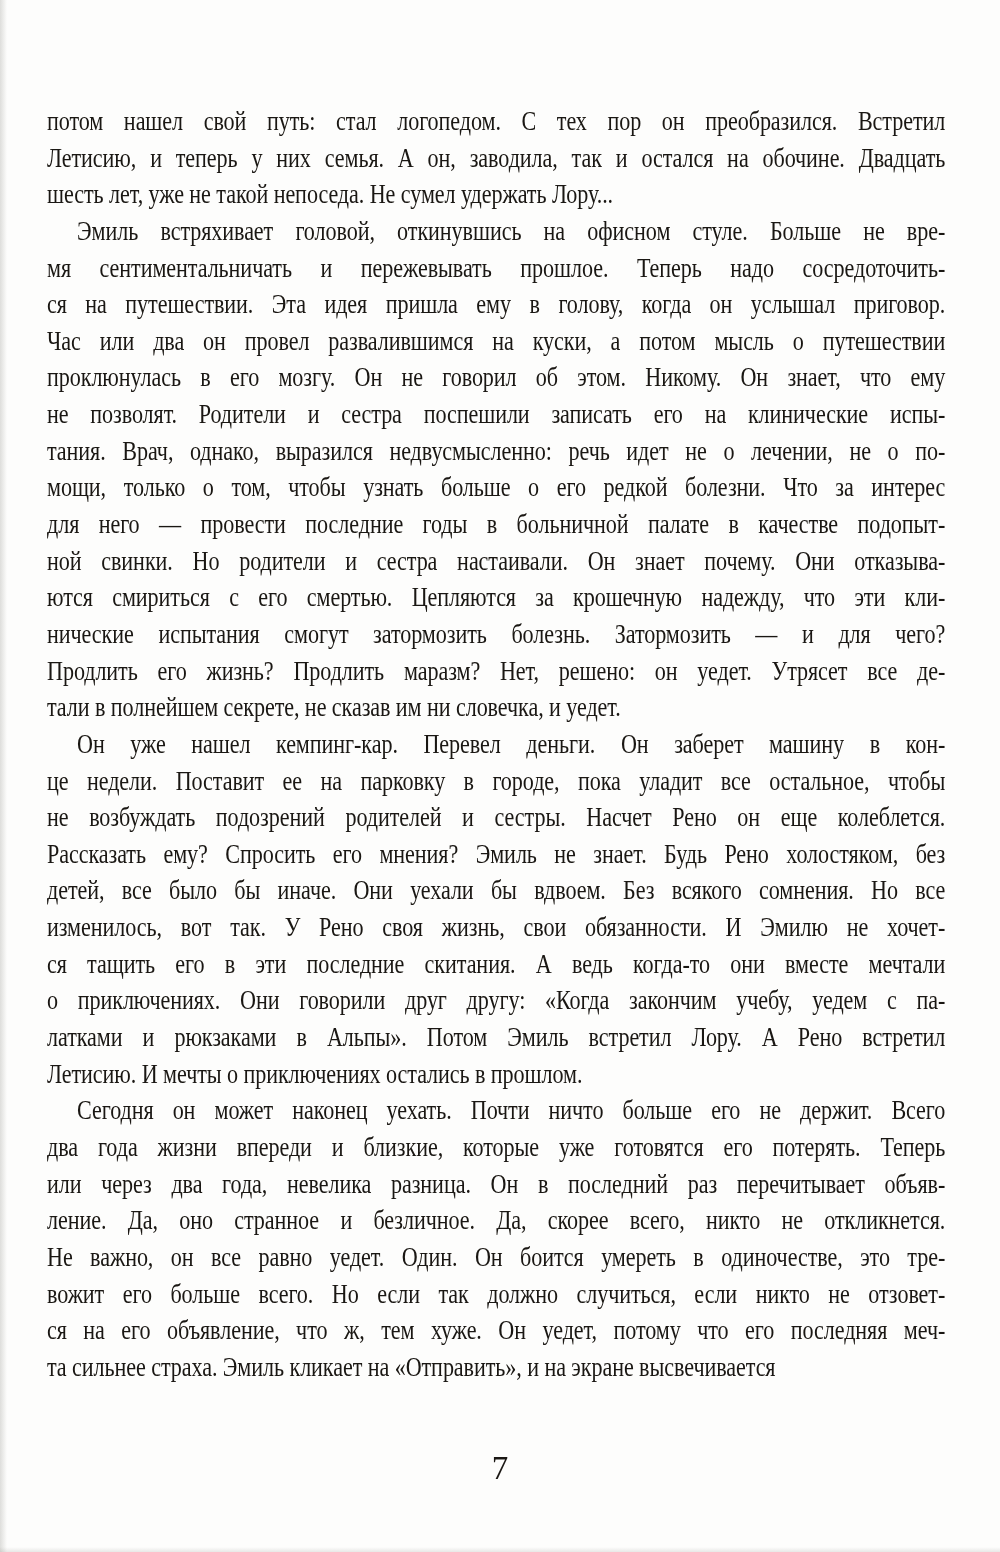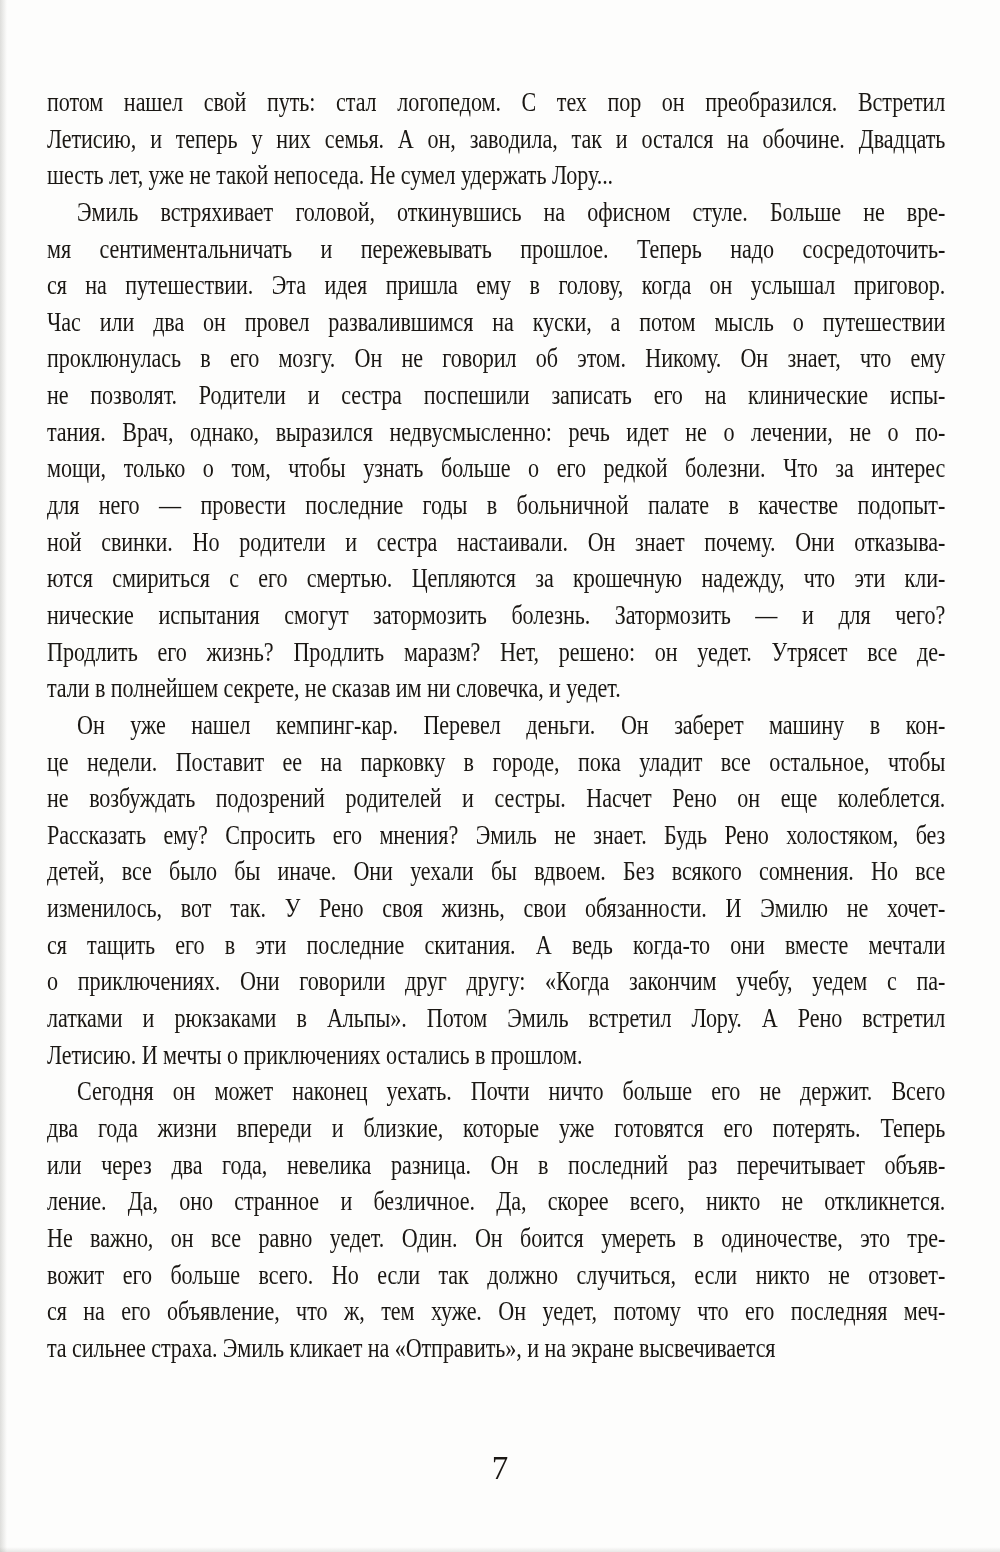--- a/index.html
+++ b/index.html
@@ -32,21 +32,21 @@
     left: 0;
     bottom: 0;
     width: 100%;
     height: 5px;
     background: linear-gradient(to top, rgba(110,110,102,0.15), rgba(255,255,255,0));
     pointer-events: none;
   }
   .text-block {
     position: absolute;
     left: 47px;
-    top: 84px;
+    top: 103px;
     width: 898px;
   }
   .line {
     width: 1137px;               
     transform: scaleX(0.79);
     transform-origin: 0 0;
     font-size: 28px;
     line-height: 36.65px;
     height: 36.65px;
     color: #1a1713;

